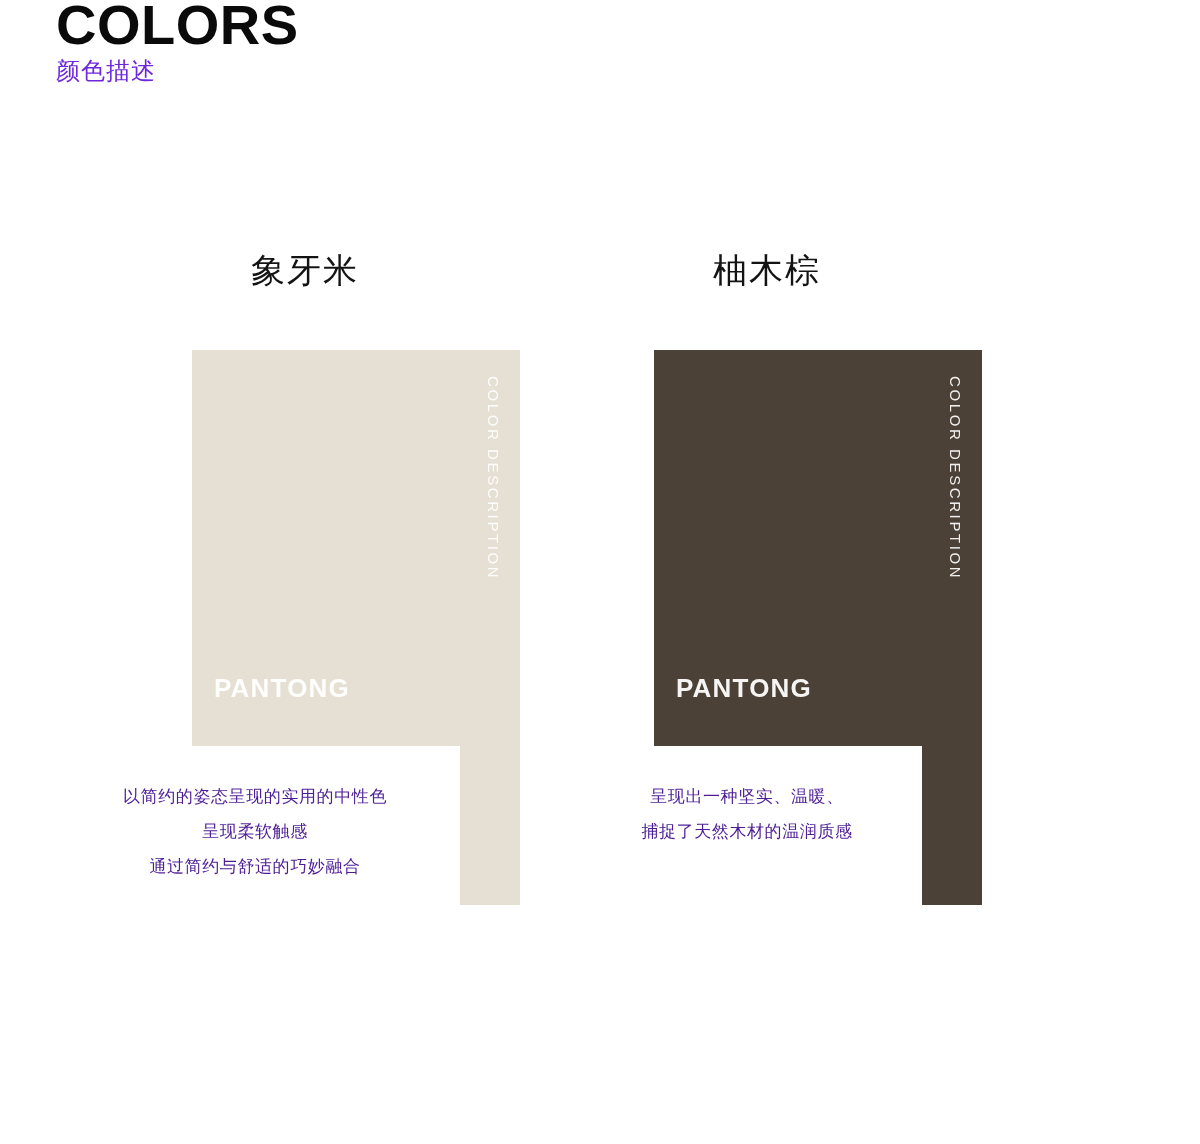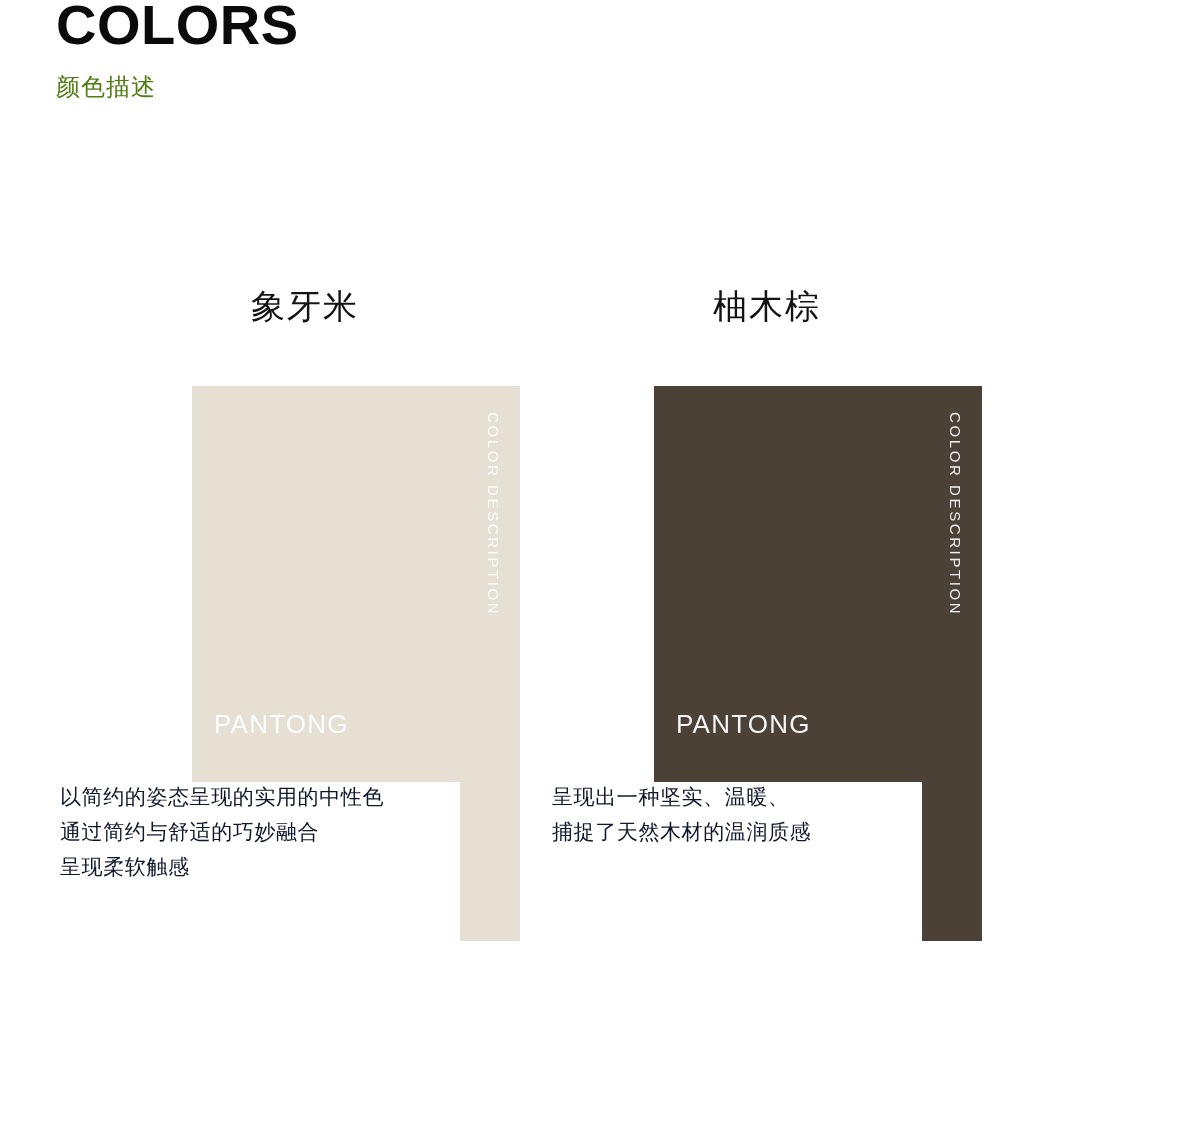--- a/index.html
+++ b/index.html
@@ -29,24 +29,24 @@
   .page-title {
     font-size: 56px;
     font-weight: 700;
     letter-spacing: 0.5px;
     color: #0a0a0a;
     line-height: 1.05;
     font-family: "Liberation Sans", "DejaVu Sans", sans-serif;
   }
 
   .page-subtitle {
-    margin-top: 18px;
+    margin-top: 2px;
     font-size: 24px;
     font-weight: 400;
-    color: #4d7c0f;
+    color: #6d28d9;
     letter-spacing: 1px;
     line-height: 1.2;
   }
 
   
   .swatch-col {
     position: absolute;
     top: 250px;
     width: 430px;
   }
@@ -55,21 +55,20 @@
   .swatch-col.col-2 { left: 552px; }
 
   .swatch-name {
     text-align: center;
     font-size: 34px;
     font-weight: 400;
     color: #131313;
     letter-spacing: 2px;
     line-height: 1.2;
     height: 56px;
-    margin-top: 36px;
   }
 
   
   .swatch-shape-wrap {
     position: relative;
     margin-top: 44px;
     height: 560px;
   }
 
   .swatch-main {
@@ -101,32 +100,32 @@
     font-weight: 400;
   }
 
   .pantone-label {
     position: absolute;
     left: 22px;
     bottom: 42px;
     font-size: 26px;
     letter-spacing: 1.2px;
     color: rgba(255,255,255,0.95);
-    font-weight: 400;
+    font-weight: 700;
     white-space: nowrap;
   }
 
   
   .swatch-desc {
     position: absolute;
     top: 779px;
-    text-align: left;
-    font-size: 21px;
+    text-align: center;
+    font-size: 17px;
     line-height: 35px;
-    color: #0f172a;
+    color: #4c1d95;
     letter-spacing: 0.6px;
     z-index: 5;
   }
 
   .swatch-desc.desc-1 { left: 60px;  width: 390px; }
   .swatch-desc.desc-2 { left: 552px; width: 390px; }
 
   .swatch-desc p { white-space: nowrap; }
 </style>
 </head>
@@ -158,22 +157,22 @@
       <div class="swatch-main" id="sw2-main" style="background: rgb(75, 65, 54);">
         <div class="vertical-label">COLOR DESCRIPTION</div>
         <div class="pantone-label">PANTONG</div>
       </div>
       <div class="swatch-tail" id="sw2-tail" style="background: rgb(75, 65, 54);"></div>
     </div>
   </div>
 
   <div class="swatch-desc desc-1">
     <p>以简约的姿态呈现的实用的中性色</p>
+    <p>呈现柔软触感</p>
     <p>通过简约与舒适的巧妙融合</p>
-    <p>呈现柔软触感</p>
   </div>
 
   <div class="swatch-desc desc-2">
     <p>呈现出一种坚实、温暖、</p>
     <p>捕捉了天然木材的温润质感</p>
   </div>
 
 </div>
 
 </body></html>

